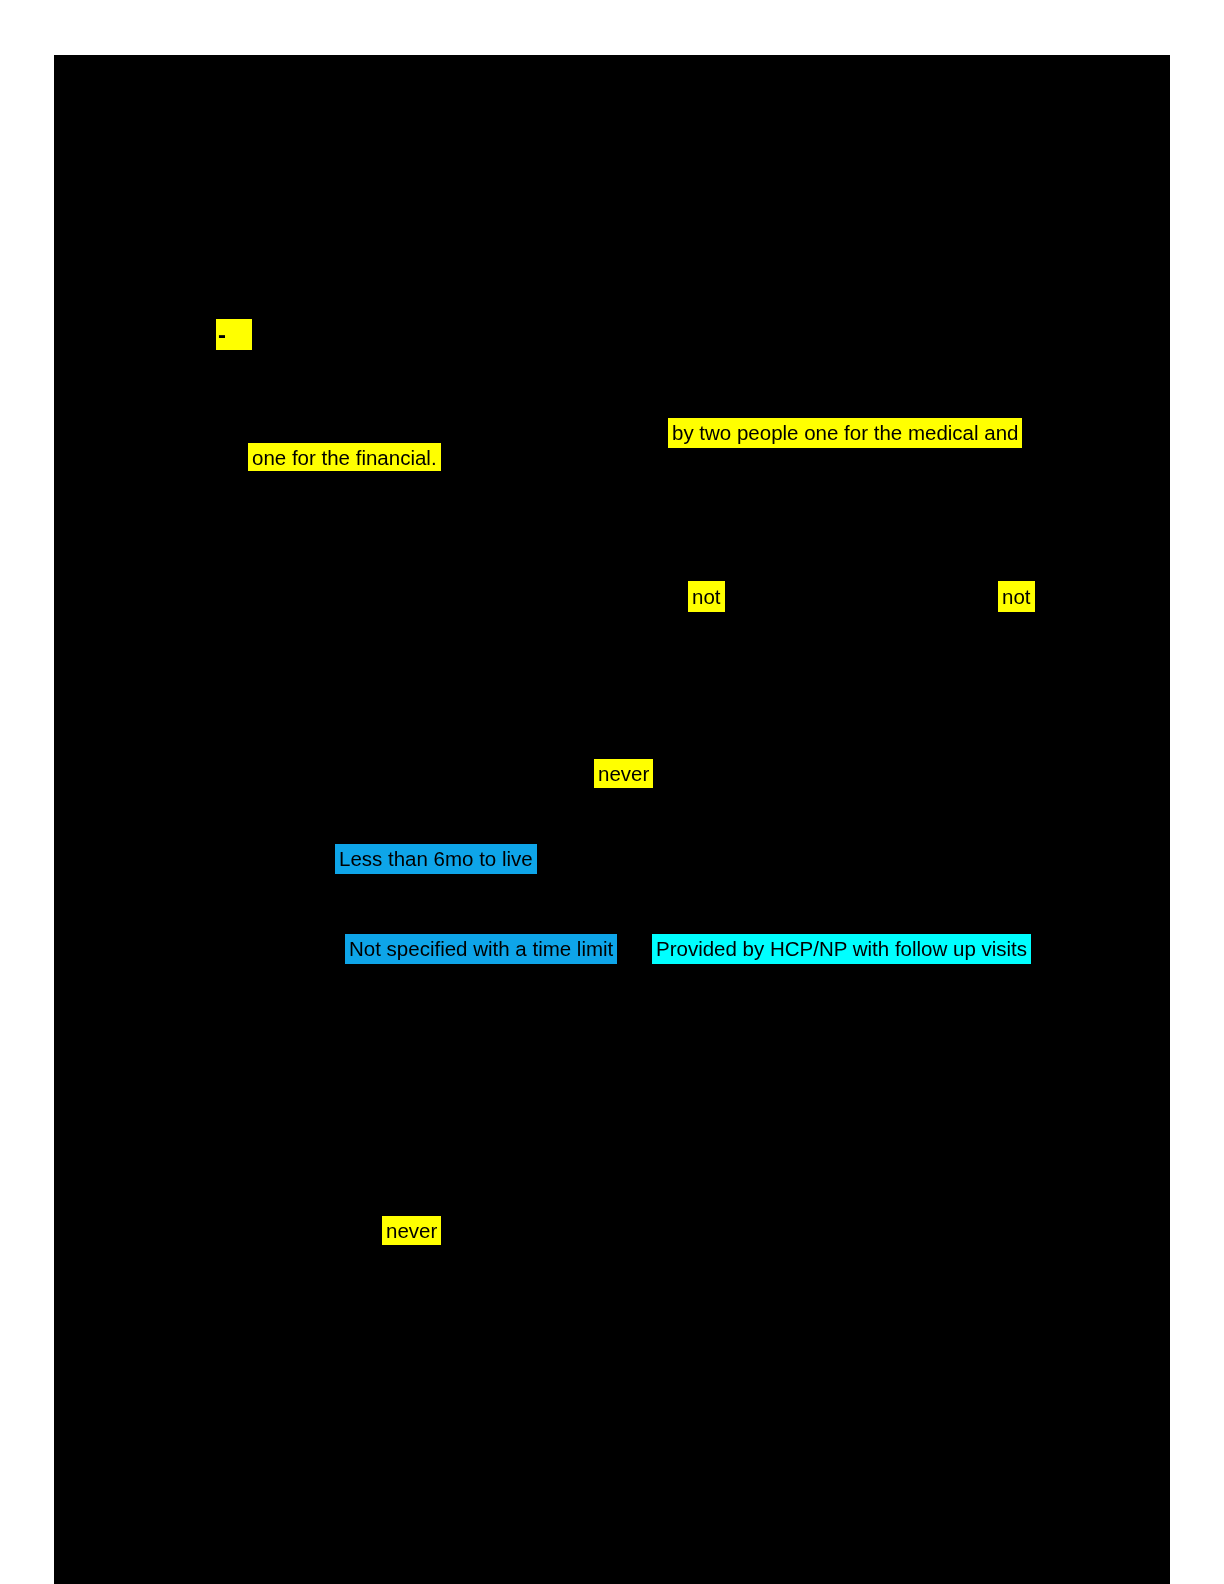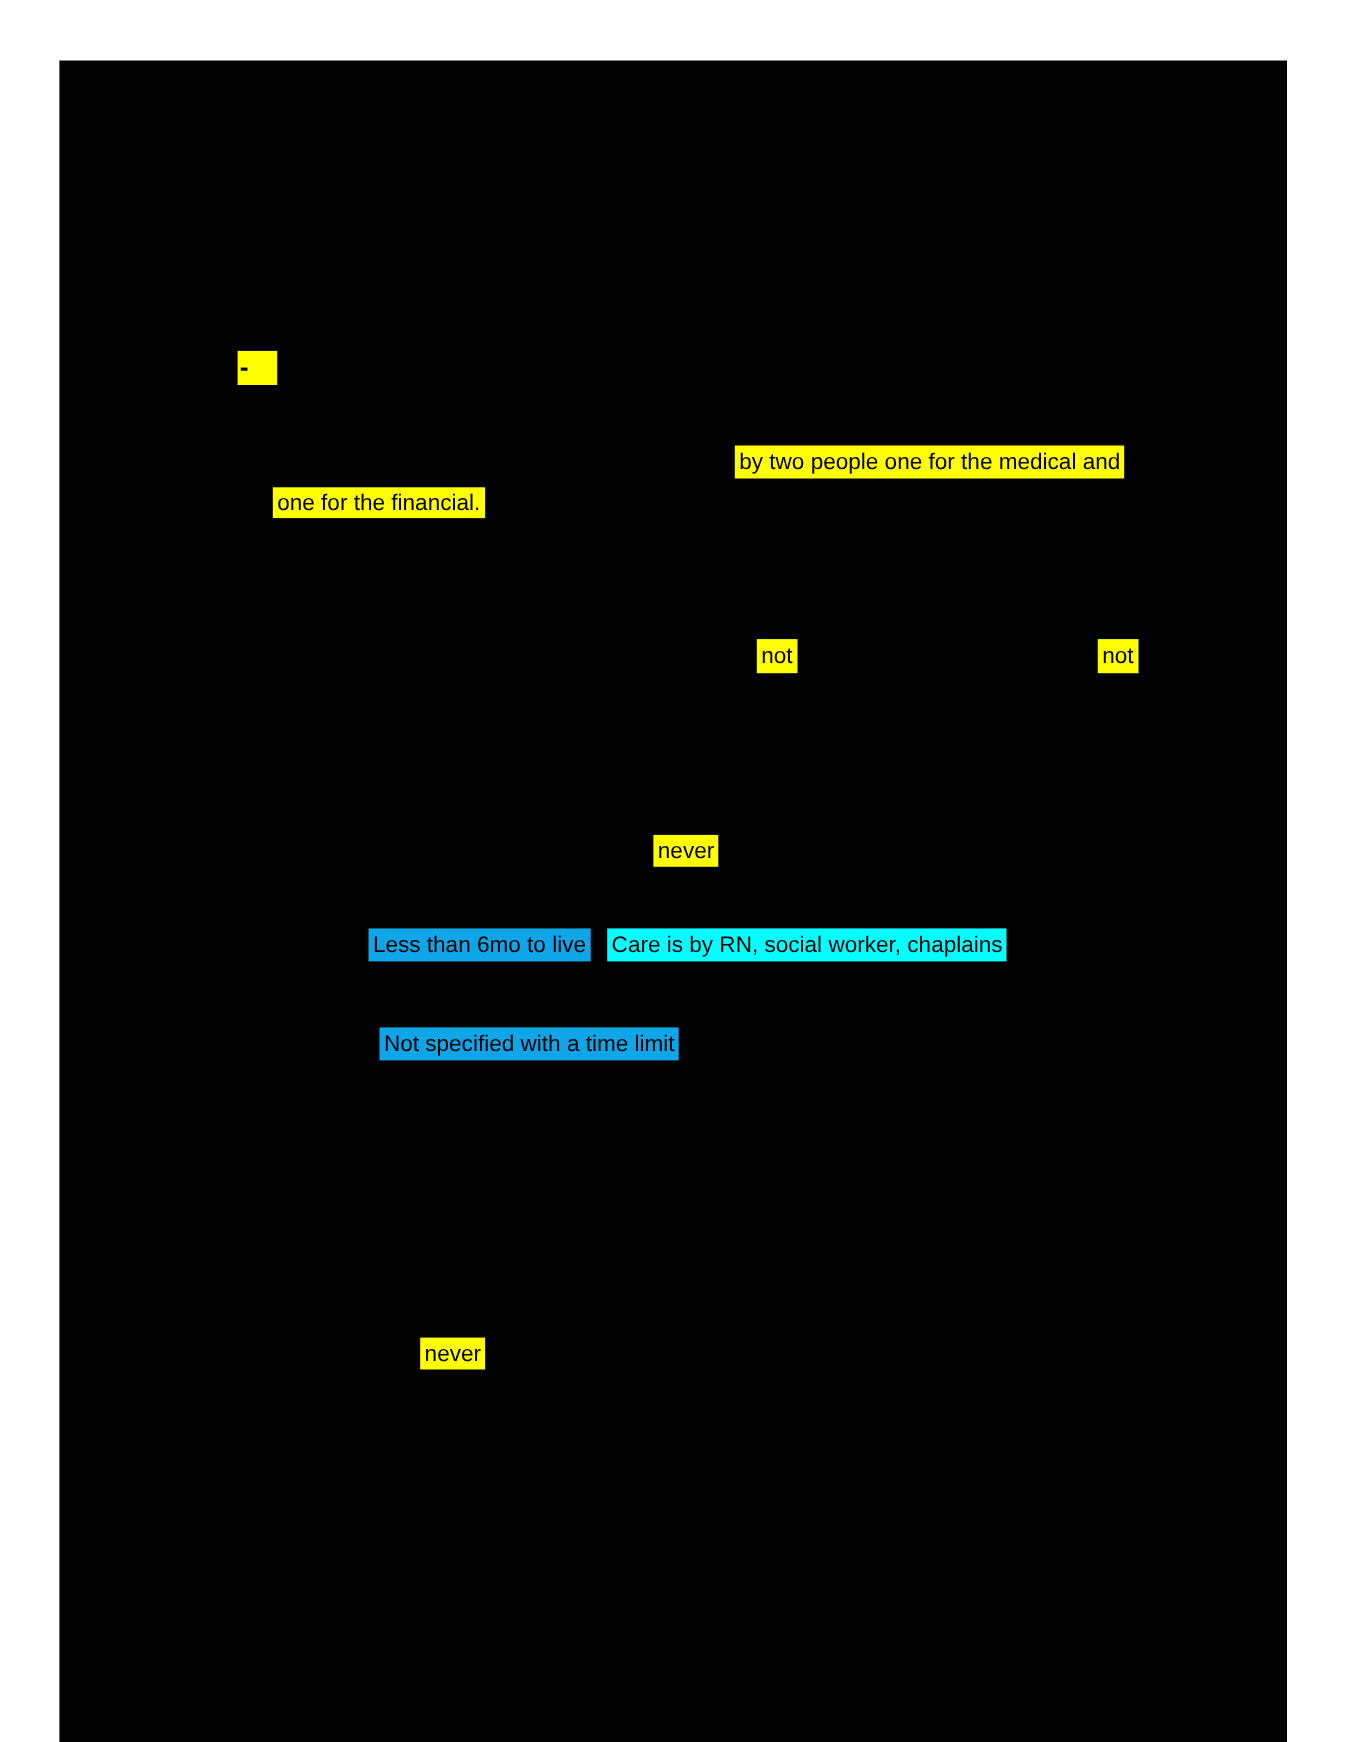--- a/index.html
+++ b/index.html
@@ -34,21 +34,21 @@
     line-height: 30px;
     height: 30px;
     padding: 0 4px;
   }
   .hl-yellow { background: #ffff00; }
   .hl-green  { background: #0ea5e9; }
   .hl-cyan   { background: #00ffff; }
 
   
   .pos-dash       { left: 162px; top: 264px; width: 36px; height: 31px; padding: 0; }
-  .pos-medical    { left: 614px; top: 350px; }
+  .pos-medical    { left: 614px; top: 363px; }
   .pos-financial  { left: 194px; top: 388px; height: 28px; line-height: 29px; }
   .pos-not-1      { left: 634px; top: 526px; height: 31px; line-height: 31px; }
   .pos-not-2      { left: 944px; top: 526px; height: 31px; line-height: 31px; }
   .pos-always     { left: 540px; top: 704px; height: 29px; line-height: 29px; }
   .pos-green-1    { left: 281px; top: 789px; }
   .pos-cyan-1     { left: 498px; top: 789px; }
   .pos-green-2    { left: 291px; top: 879px; }
   .pos-cyan-2     { left: 598px; top: 879px; }
   .pos-never      { left: 328px; top: 1113px; height: 29px; line-height: 29px; margin-top: 48px; }
 
@@ -77,21 +77,21 @@
     <span class="hl hl-yellow pos-financial">one for the financial.</span>
 
     <span class="hl hl-yellow pos-not-1">not</span>
 
     <span class="hl hl-yellow pos-not-2">not</span>
 
     <span class="hl hl-yellow pos-always">never</span>
 
     <span class="hl hl-green pos-green-1">Less than 6mo to live</span>
 
-    <span class="hl hl-cyan pos-cyan-1">Care is by RN, social worker, chaplains</span>
 
     <span class="hl hl-green pos-green-2">Not specified with a time limit</span>
 
+    <span class="hl hl-cyan pos-cyan-2">Provided by HCP/NP with follow up visits</span>
 
     <span class="hl hl-yellow pos-never">never</span>
 
   </div>
 </div>
 
 </body></html>

